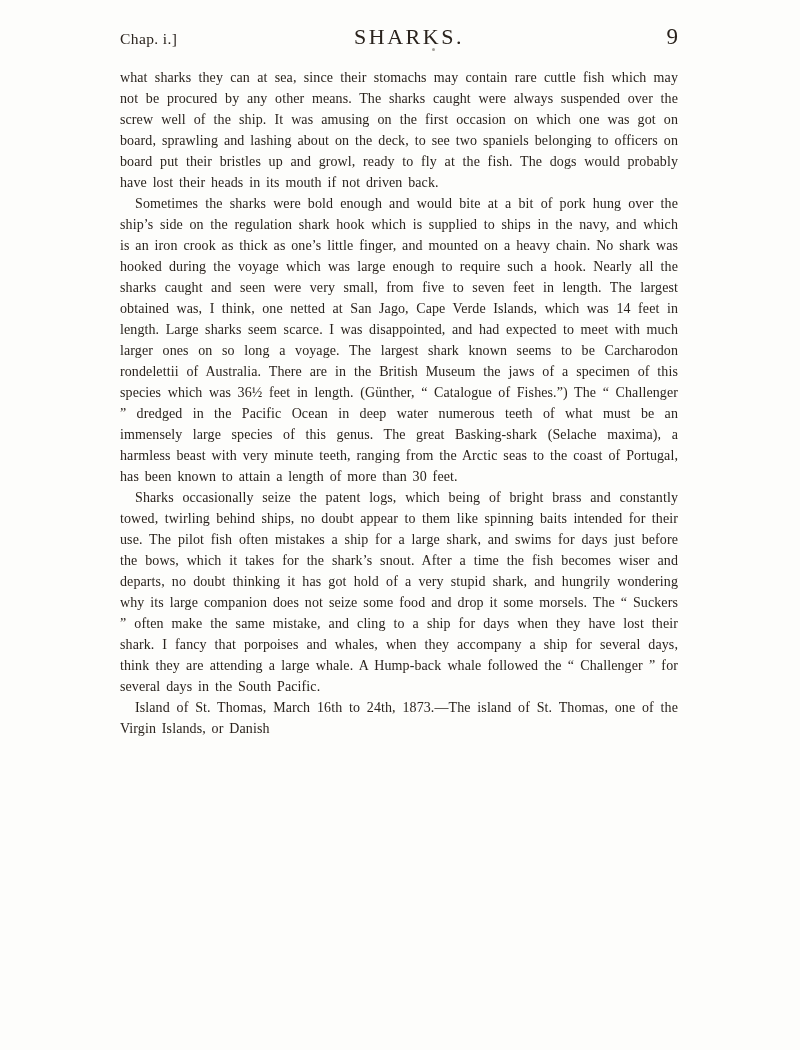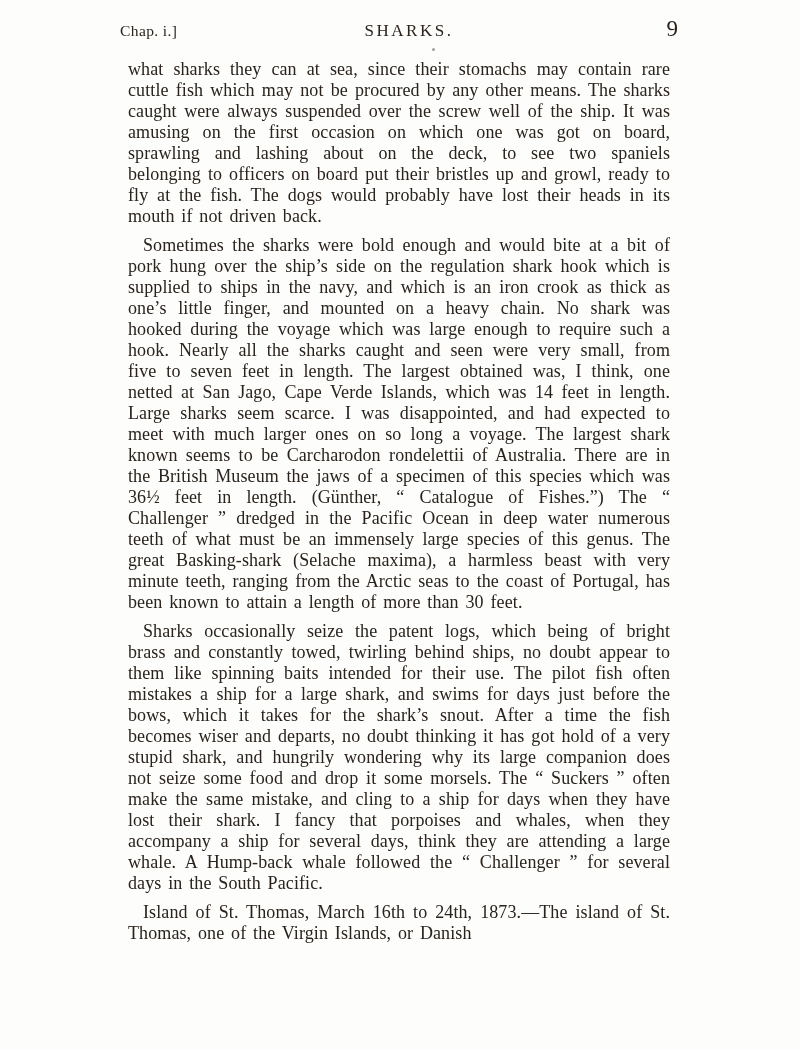--- a/index.html
+++ b/index.html
@@ -6,38 +6,38 @@
     margin: 0;
     padding: 0;
     background: #ffffff;
   }
   .page {
     position: relative;
     width: 800px;
     height: 1050px;
     box-sizing: border-box;
     background: #fdfdfb;
-    padding: 16px 122px 0 120px;
+    padding: 24px 122px 0 120px;
     font-family: "Liberation Serif", "DejaVu Serif", serif;
     color: #2a231d;
     overflow: hidden;
   }
   .page-header {
     display: grid;
     grid-template-columns: 1fr auto 1fr;
     align-items: baseline;
   }
   .chap {
     justify-self: start;
     font-size: 15.5px;
     letter-spacing: 0.4px;
   }
   .running-title {
     justify-self: center;
-    font-size: 17px;
+    font-size: 22px;
     letter-spacing: 2.5px;
     transform: translateX(10px);
   }
   .pagenum {
     justify-self: end;
     font-size: 23px;
   }
   .artifact-dot {
     position: absolute;
     left: 432px;
@@ -45,22 +45,22 @@
     width: 3px;
     height: 3px;
     border-radius: 50%;
     background: #5a5248;
     opacity: 0.55;
   }
   .page-body {
     margin-top: 17px;
   }
   p.para {
-    margin: 8px;
-    font-size: 18px;
+    margin: 0;
+    font-size: 14px;
     line-height: 21px;
     text-align: justify;
     word-spacing: 2.2px;
     letter-spacing: 0.1px;
   }
   p.para.indent {
     text-indent: 15px;
   }
   .it { }
   .bd { font-weight: normal; }

